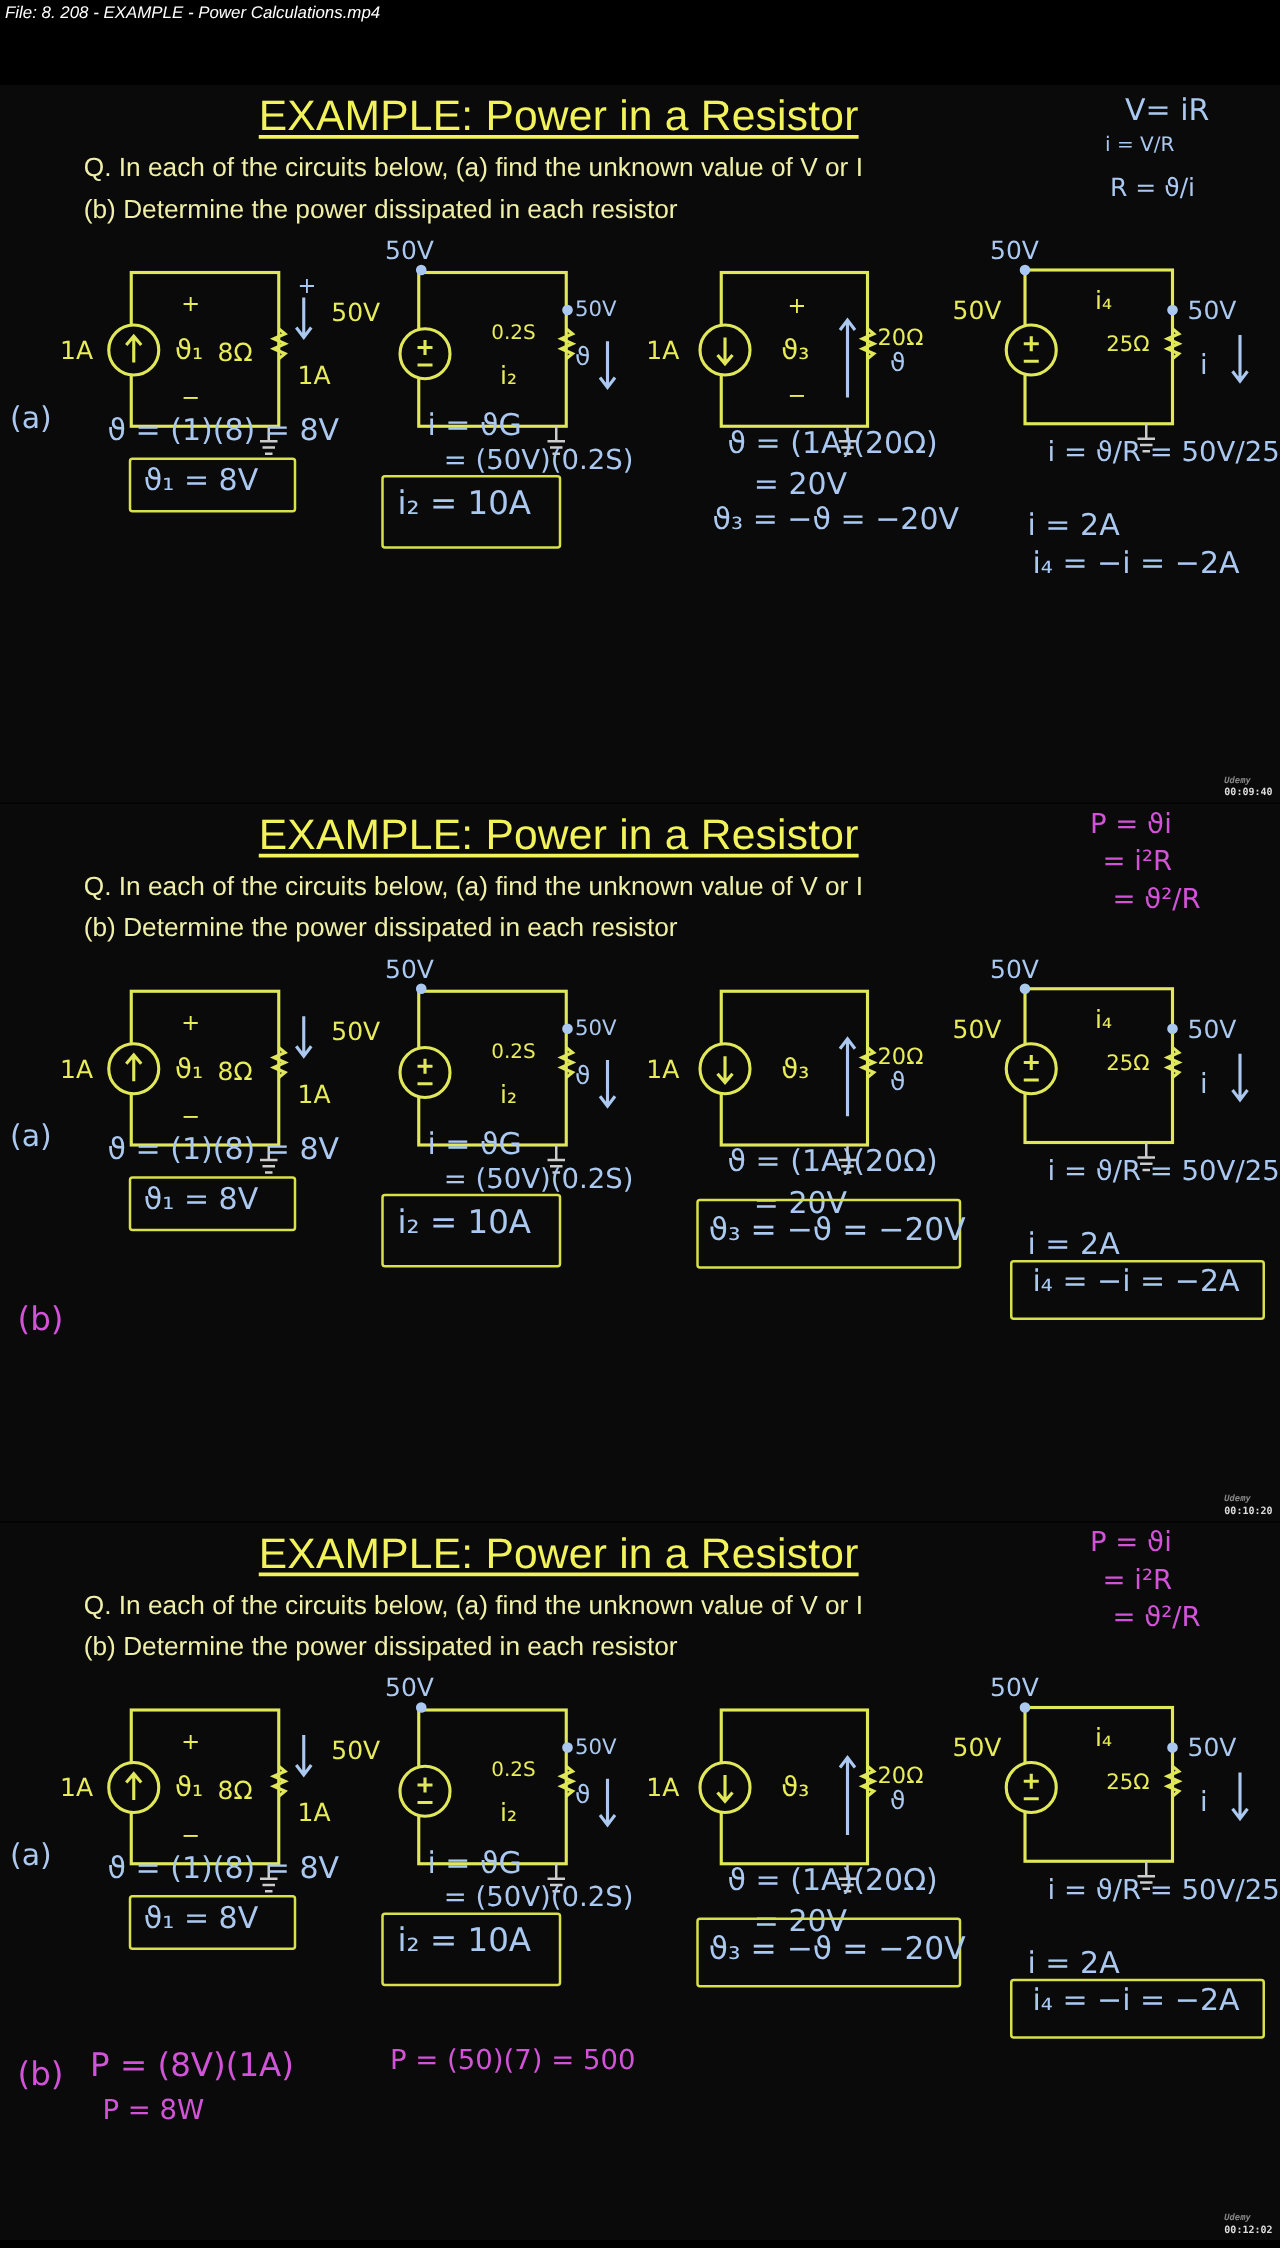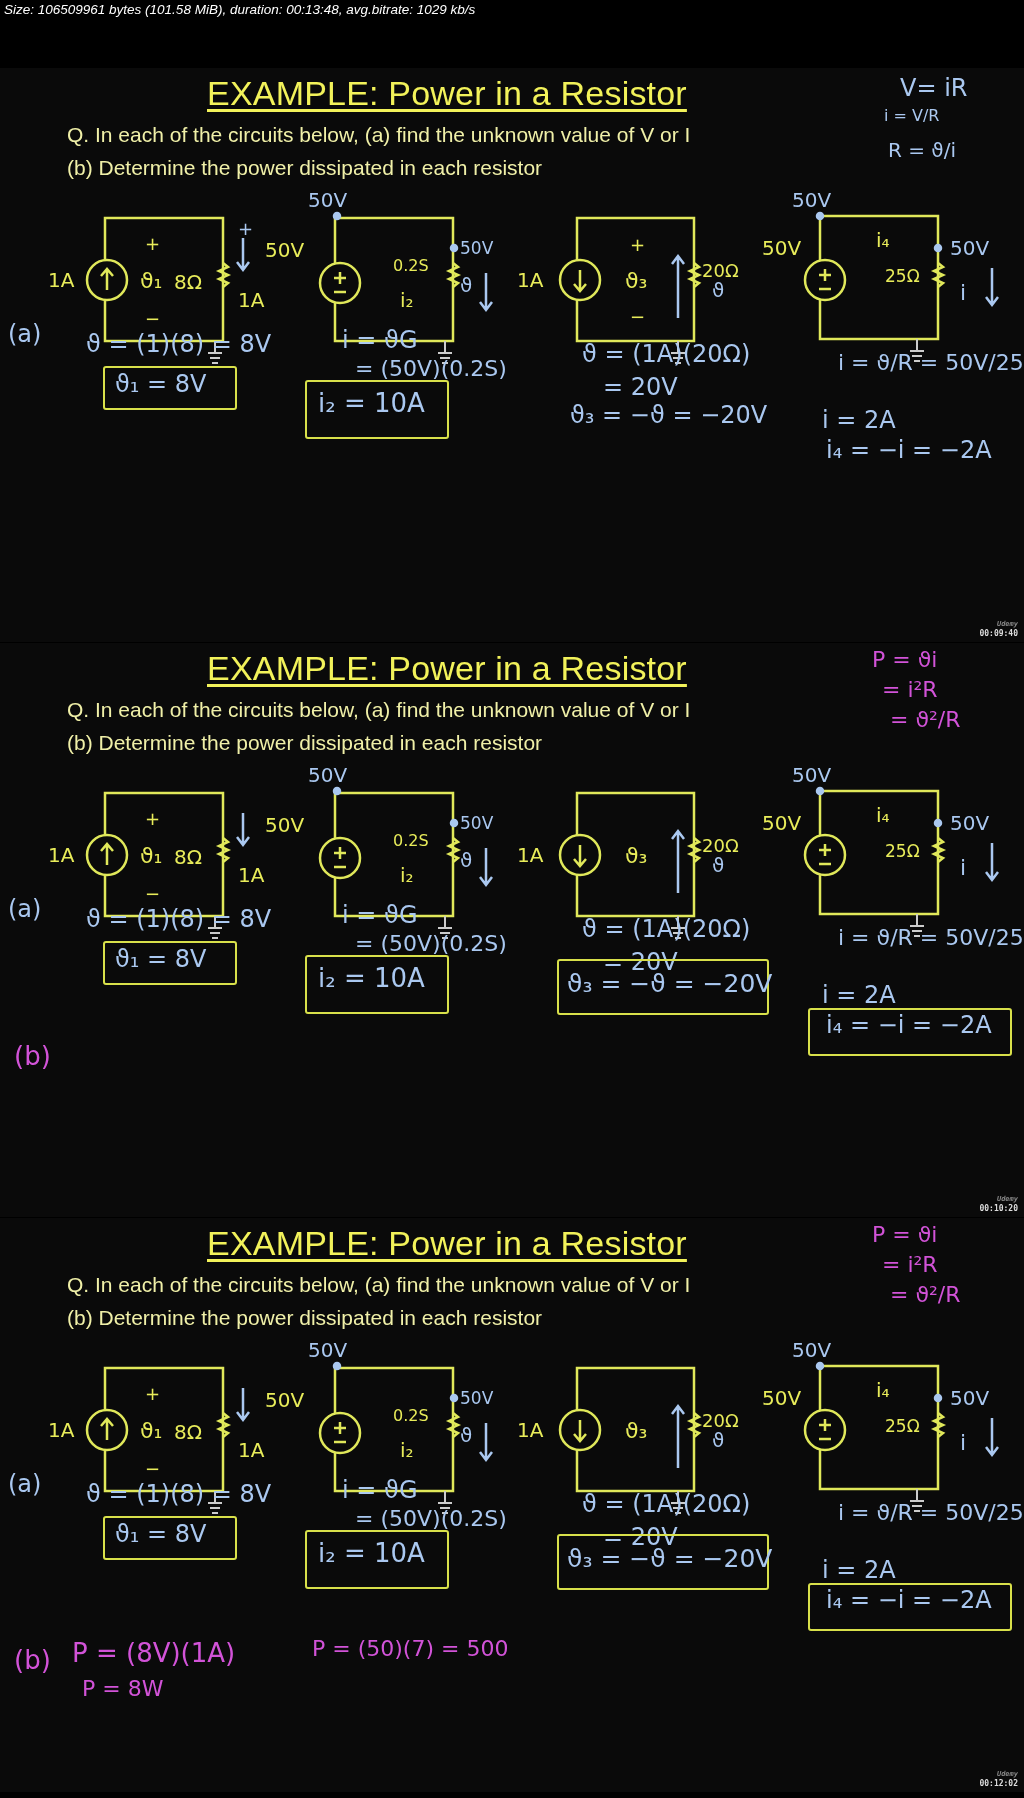--- a/index.html
+++ b/index.html
@@ -9,29 +9,29 @@
   .frame{position:absolute;left:0;width:1024px;height:574px;background:#0a0a0a;overflow:hidden;}
   .frame .title{position:absolute;left:207px;top:6px;color:#f2f25a;font-size:34px;text-decoration:underline;text-underline-offset:4px;letter-spacing:0.2px;white-space:nowrap;}
   .frame .q1,.frame .q2{position:absolute;left:67px;color:#f0f0a8;font-size:21px;white-space:nowrap;}
   .frame .q1{top:55px;}
   .frame .q2{top:88px;}
   .hw{position:absolute;font-family:"DejaVu Sans",sans-serif;white-space:nowrap;}
   .blue{color:#aac8f0;}
   .yel{color:#e8ec5a;}
   .mag{color:#d253d8;}
   .box{position:absolute;border:2.5px solid #d8e04a;border-radius:3px;}
-  .ts{position:absolute;right:6px;bottom:4px;text-align:right;color:#ddd;font-size:8px;font-family:"DejaVu Sans Mono",monospace;font-weight:bold;line-height:9px;}
+  .ts{position:absolute;right:6px;bottom:4px;text-align:left;color:#ddd;font-size:8px;font-family:"DejaVu Sans Mono",monospace;font-weight:bold;line-height:9px;}
   .ts .brand{color:#888;font-size:7px;font-style:italic;}
   svg.circ{position:absolute;left:0;top:0;}
 </style>
 </head>
 <body>
 
 <div class="meta">
-  <div>Size: 106509961 bytes (101.58 MiB), duration: 00:13:48, avg.bitrate: 1029 kb/s</div>
+  <div>File: 8. 208 - EXAMPLE - Power Calculations.mp4</div>
 </div>
 
 <div class="frame" style="top:68px;">
   <div class="title">EXAMPLE: Power in a Resistor</div>
   <div class="q1">Q. In each of the circuits below, (a) find the unknown value of V or I</div>
   <div class="q2">(b) Determine the power dissipated in each resistor</div>
 
   <svg class="circ" width="1024" height="300" viewBox="0 0 1024 300">
     <g fill="none" stroke="#e0e85a" stroke-width="2.5">
 

